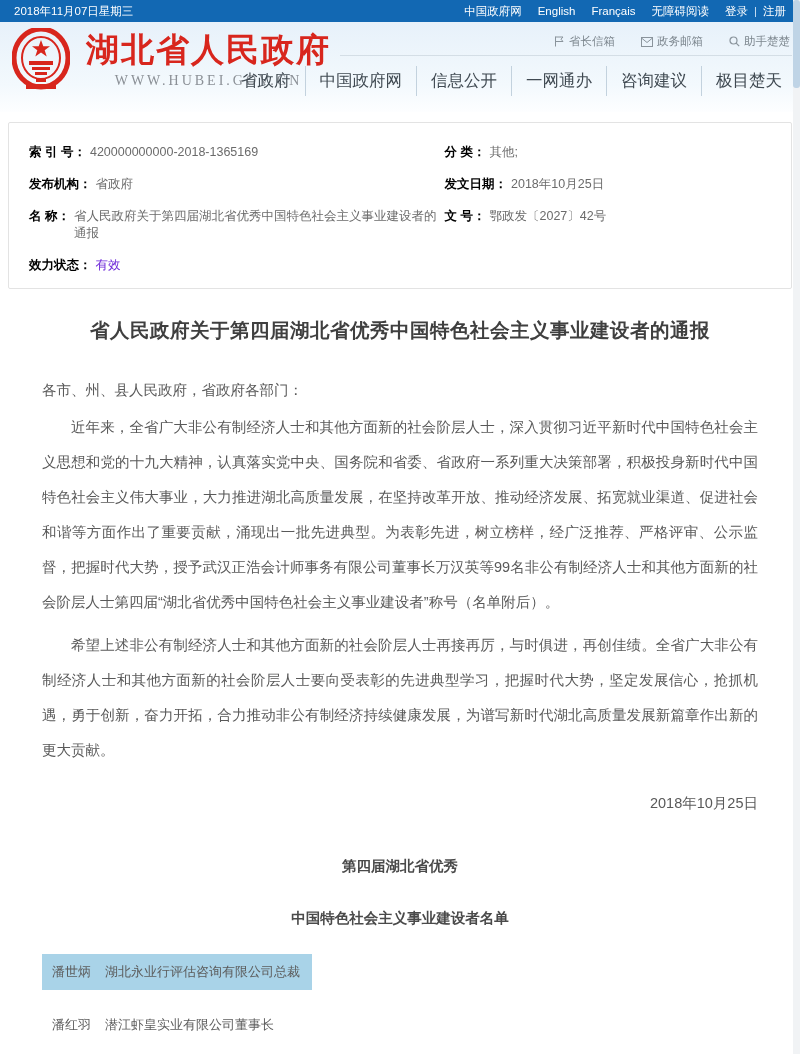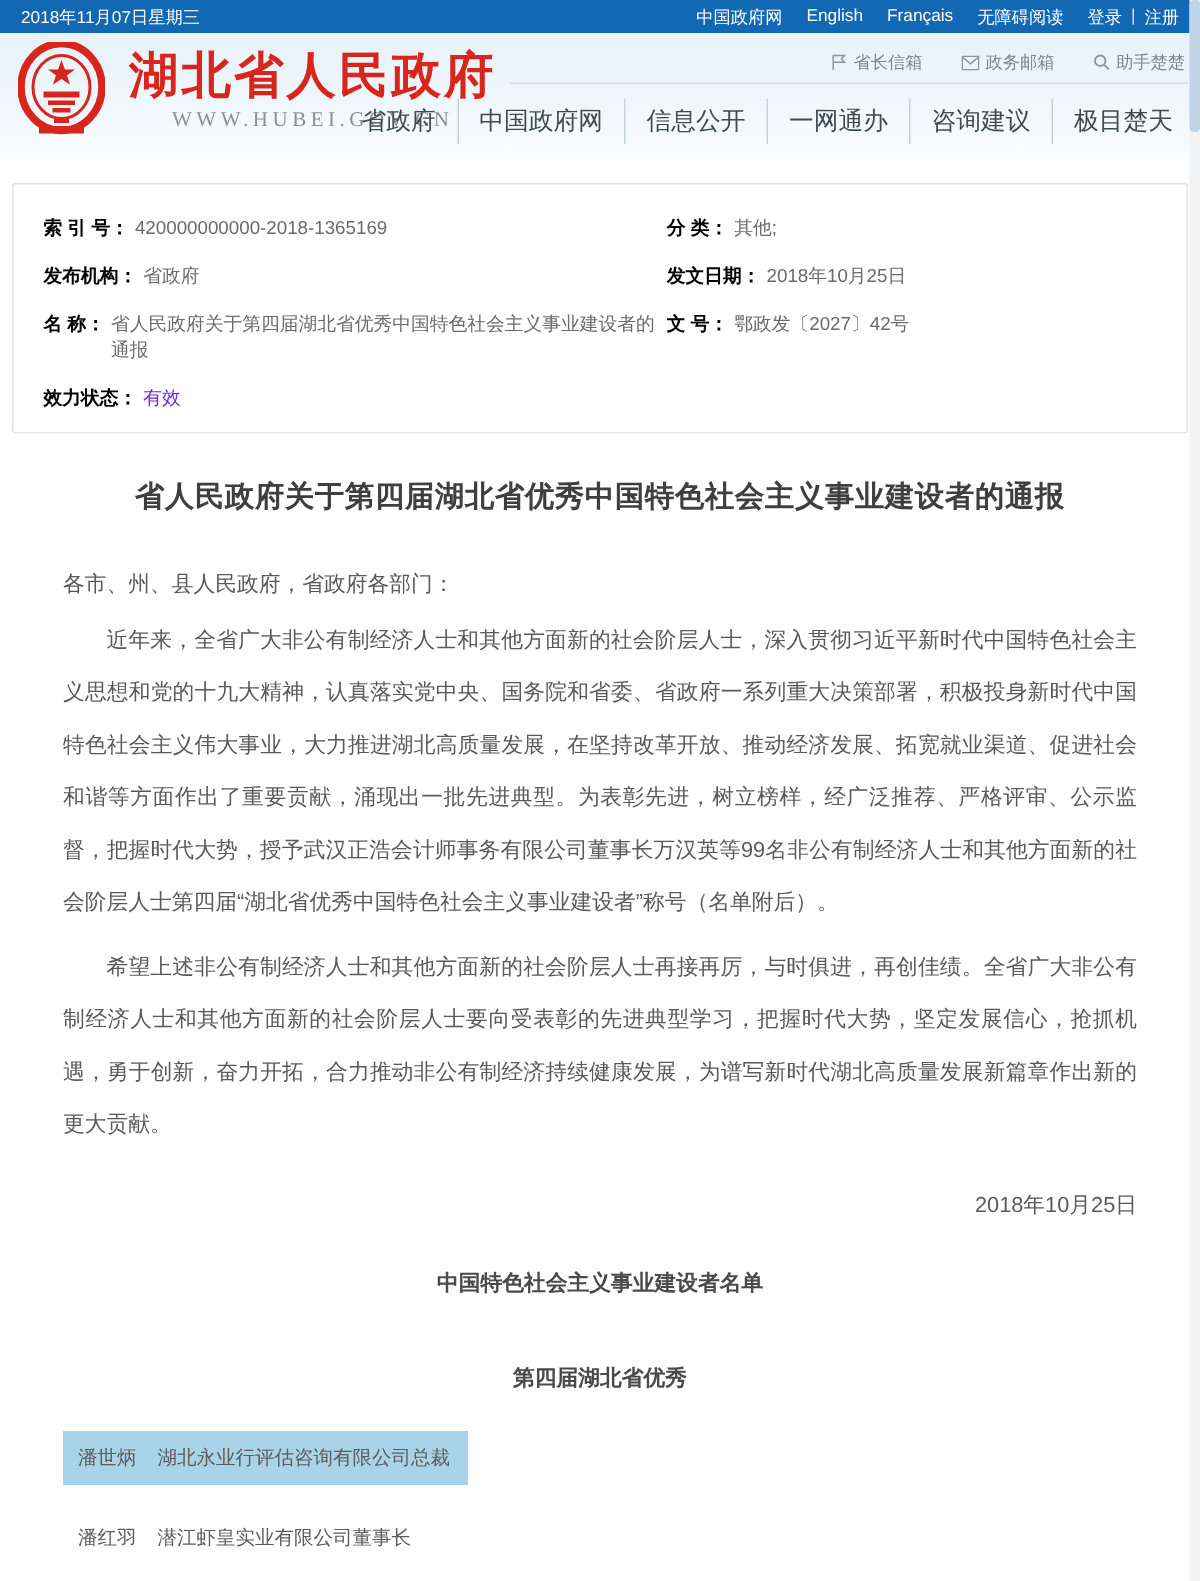--- a/index.html
+++ b/index.html
@@ -201,22 +201,22 @@
   <div class="meta-cell"></div>
 </div>
 
 <div class="doc">
   <div class="doc-title">省人民政府关于第四届湖北省优秀中国特色社会主义事业建设者的通报</div>
   <div class="salutation">各市、州、县人民政府，省政府各部门：</div>
   <div class="para">近年来，全省广大非公有制经济人士和其他方面新的社会阶层人士，深入贯彻习近平新时代中国特色社会主义思想和党的十九大精神，认真落实党中央、国务院和省委、省政府一系列重大决策部署，积极投身新时代中国特色社会主义伟大事业，大力推进湖北高质量发展，在坚持改革开放、推动经济发展、拓宽就业渠道、促进社会和谐等方面作出了重要贡献，涌现出一批先进典型。为表彰先进，树立榜样，经广泛推荐、严格评审、公示监督，把握时代大势，授予武汉正浩会计师事务有限公司董事长万汉英等99名非公有制经济人士和其他方面新的社会阶层人士第四届“湖北省优秀中国特色社会主义事业建设者”称号（名单附后）。</div>
   <div class="para">希望上述非公有制经济人士和其他方面新的社会阶层人士再接再厉，与时俱进，再创佳绩。全省广大非公有制经济人士和其他方面新的社会阶层人士要向受表彰的先进典型学习，把握时代大势，坚定发展信心，抢抓机遇，勇于创新，奋力开拓，合力推动非公有制经济持续健康发展，为谱写新时代湖北高质量发展新篇章作出新的更大贡献。</div>
   <div class="doc-date">2018年10月25日</div>
 
+  <div class="list-heading">第四届湖北省优秀</div>
   <div class="list-heading second">中国特色社会主义事业建设者名单</div>
-  <div class="list-heading">第四届湖北省优秀</div>
 
   <div class="awardees">
     <div class="awardee">
       <span class="aw-inner highlight">
         <span class="aw-name">潘世炳</span>
         <span class="aw-org">湖北永业行评估咨询有限公司总裁</span>
       </span>
     </div>
     <div class="awardee">
       <span class="aw-inner">

